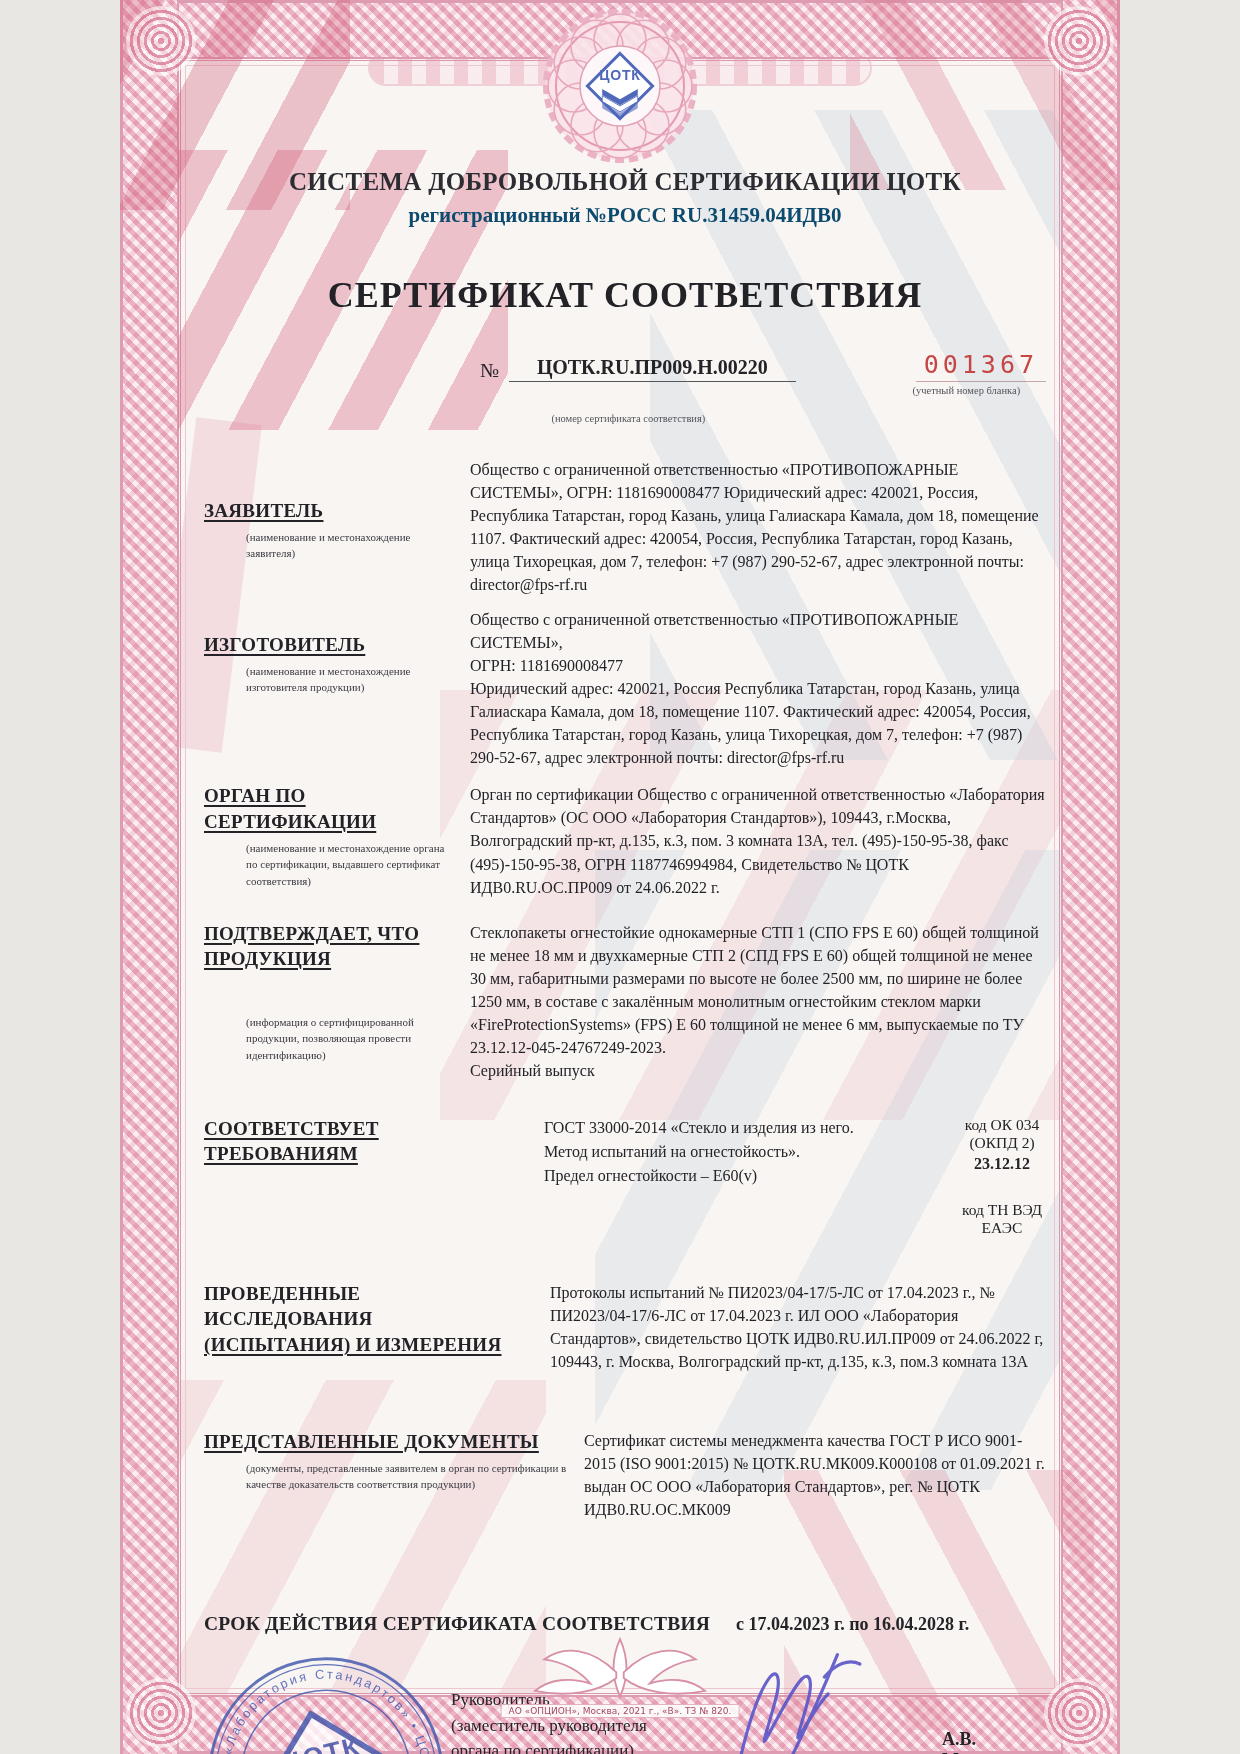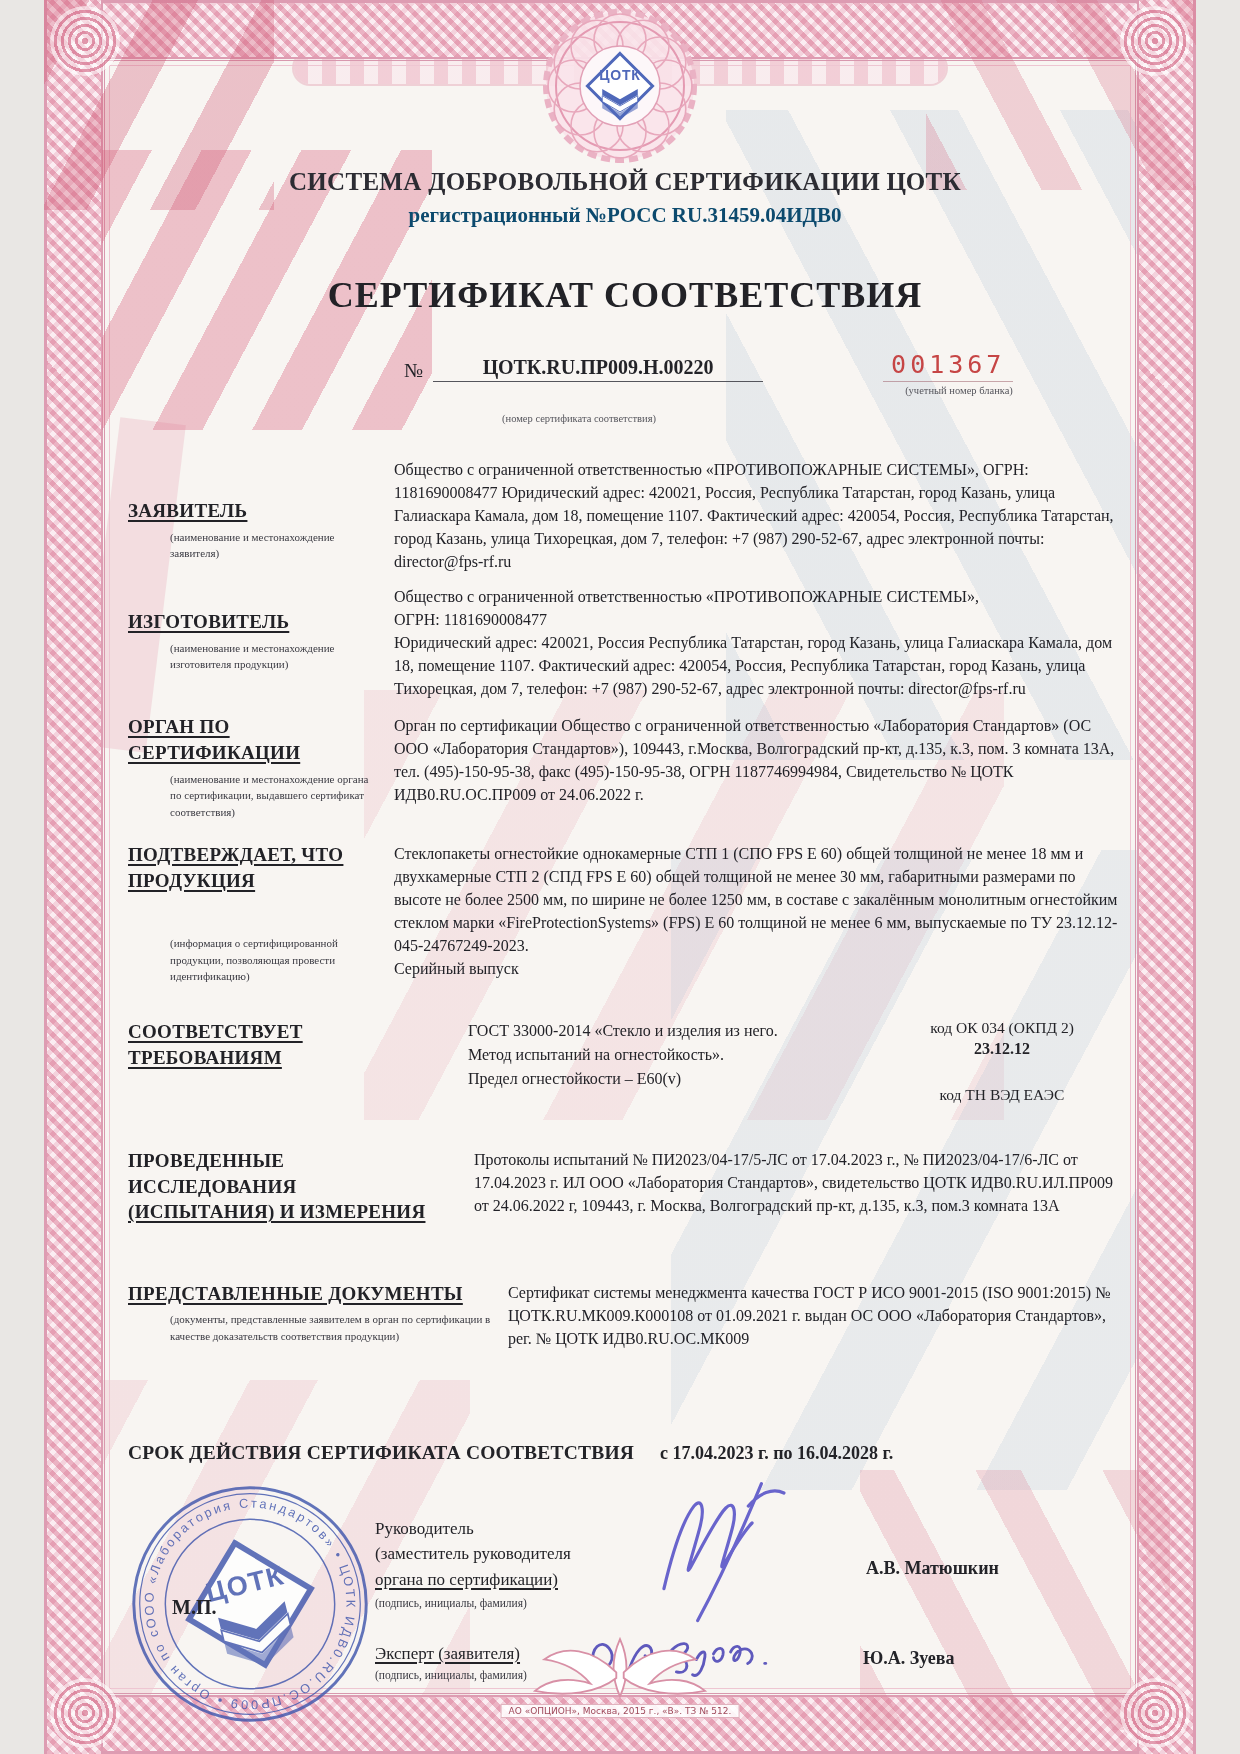--- a/index.html
+++ b/index.html
@@ -1,16 +1,16 @@
 <!DOCTYPE html>
 <html><head>
 <meta charset="utf-8">
 <style>
   html,body{margin:0;padding:0;background:#e9e7e4;}
-  .page{position:relative;width:1152px;height:1754px;margin:0 auto;background:#f8f5f2;overflow:hidden;
+  .page{position:relative;width:1000px;height:1754px;margin:0 auto;background:#f8f5f2;overflow:hidden;
         font-family:"Liberation Serif",serif;color:#232328;}
   
   .lace{position:absolute;z-index:3;background-color:#f5d8e2;
     background-image:
       repeating-linear-gradient(45deg, rgba(224,140,164,.55) 0 5px, rgba(255,255,255,.40) 5px 10px),
       repeating-linear-gradient(-45deg, rgba(224,140,164,.45) 0 5px, rgba(252,236,241,.45) 5px 10px);}
   .lace.top{left:0;right:0;top:0;height:54px;border-top:3px solid #dd9cb2;border-bottom:2px solid #dd9cb2;}
   .lace.bottom{left:0;right:0;bottom:0;height:54px;border-bottom:3px solid #dd9cb2;border-top:2px solid #dd9cb2;}
   .lace.left{top:0;bottom:0;left:0;width:54px;border-left:3px solid #dd9cb2;border-right:2px solid #dd9cb2;}
   .lace.right{top:0;bottom:0;right:0;width:54px;border-right:3px solid #dd9cb2;border-left:2px solid #dd9cb2;}
@@ -308,15 +308,15 @@
     </div>
   </div>
 
   <svg class="ornament" viewBox="0 0 300 80">
     <g fill="#ffffff" stroke="#d890a6" stroke-width="2">
       <path d="M150,12 C141,32 141,54 150,74 C159,54 159,32 150,12 Z"></path>
       <path d="M146,48 C120,22 90,18 68,34 C88,37 106,46 118,60 C96,53 74,55 58,68 C92,75 126,70 146,54 Z"></path>
       <path d="M154,48 C180,22 210,18 232,34 C212,37 194,46 182,60 C204,53 226,55 242,68 C208,75 174,70 154,54 Z"></path>
     </g>
   </svg>
-  <div class="imprint">АО «ОПЦИОН», Москва, 2015 г., «В». ТЗ № 512.</div>
+  <div class="imprint">АО «ОПЦИОН», Москва, 2021 г., «В». ТЗ № 820.</div>
 
 </div>
 
 </body></html>

